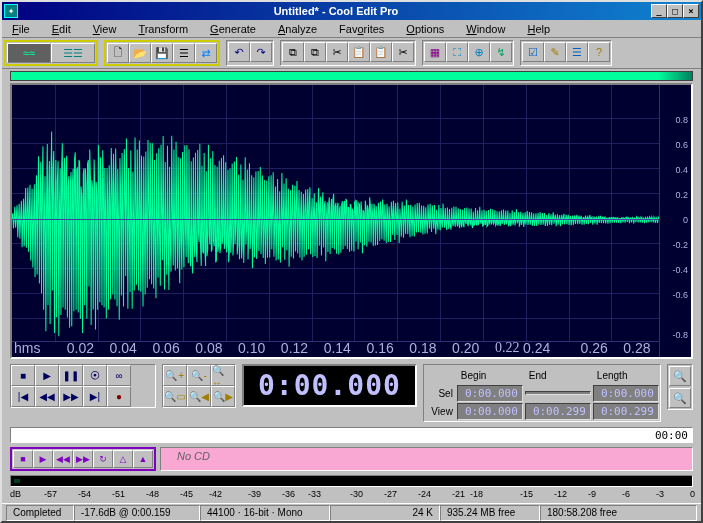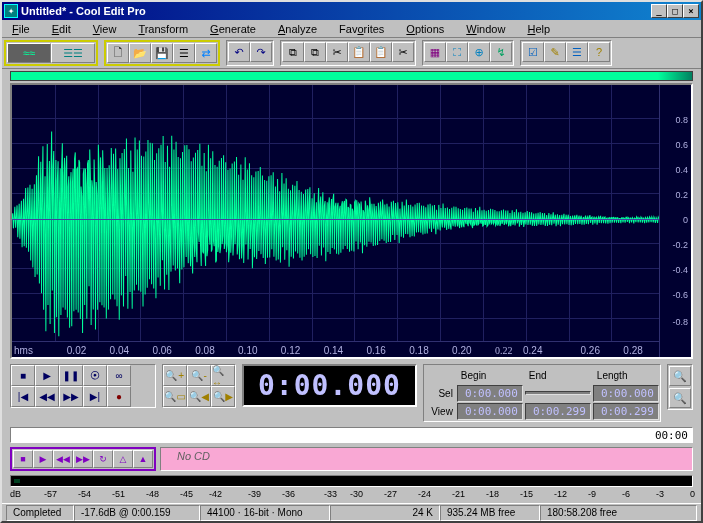--- a/index.html
+++ b/index.html
@@ -1,39 +1,39 @@
 <!DOCTYPE html>
 <html><head>
 <meta charset="utf-8">
 <style>
 * { box-sizing: border-box; margin: 0; padding: 0; }
 body { font-family: "MS Sans Serif", Tahoma, sans-serif; font-size: 11px; background: #c0c0c0; width: 703px; height: 523px; overflow: hidden; }
 .window { border: 2px solid #c0c0c0; border-top-color: #dfdfdf; border-left-color: #dfdfdf; border-right-color: #404040; border-bottom-color: #404040; height: 100%; display: flex; flex-direction: column; }
 .titlebar { background: linear-gradient(to right, #000080, #1084d0); color: white; height: 18px; display: flex; align-items: center; padding: 0 2px; }
 .titlebar-icon { width: 14px; height: 14px; background: #008080; border: 1px solid #00ffff; margin-right: 3px; display: flex; align-items: center; justify-content: center; font-size: 8px; }
-.titlebar-text { flex: 1; font-weight: bold; font-size: 11px; }
+.titlebar-text { flex: 1; font-weight: bold; font-size: 11px; text-align: center; }
 .titlebar-btns { display: flex; gap: 0; }
 .titlebar-btn { width: 16px; height: 14px; background: #c0c0c0; border: 1px solid; border-color: #fff #404040 #404040 #fff; font-family: monospace; font-size: 9px; display: flex; align-items: center; justify-content: center; color: #000; font-weight: bold; cursor: pointer; }
 .menubar { background: #c0c0c0; height: 18px; display: flex; align-items: center; padding: 0 4px; gap: 10px; border-bottom: 1px solid #808080; }
 .menu-item { padding: 1px 6px; cursor: pointer; }
 .menu-item u { text-decoration: underline; }
 .toolbar-area { background: #c0c0c0; padding: 2px; display: flex; gap: 6px; flex-wrap: nowrap; border-bottom: 1px solid #808080; }
 .tool-group { display: flex; border: 1px solid; border-color: #808080 #fff #fff #808080; padding: 1px; }
 .tool-group.yellow { border: 2px solid #cccc00; }
 .tool-btn { width: 22px; height: 20px; background: #c0c0c0; border: 1px solid; border-color: #fff #808080 #808080 #fff; display: flex; align-items: center; justify-content: center; cursor: pointer; font-size: 11px; }
 .tool-btn.wide { width: 44px; }
 .overview-strip { height: 10px; background: linear-gradient(to right, #00ff9c 0%, #00ff9c 95%, #008060 100%); margin: 2px 8px 0 8px; border: 1px solid #404040; }
 .waveform-area { flex: 1; background: #000020; margin: 2px 8px; border: 2px solid; border-color: #808080 #fff #fff #808080; position: relative; display: flex; }
 .waveform-canvas { flex: 1; position: relative; background: #000030; }
 .waveform-grid { position: absolute; inset: 0; }
 .grid-line-h { position: absolute; left: 0; right: 0; height: 1px; background: #202060; }
 .grid-line-v { position: absolute; top: 0; bottom: 16px; width: 1px; background: #202060; }
 .waveform-svg { position: absolute; inset: 0; }
 .waveform-ruler { position: absolute; bottom: 0; left: 0; right: 0; height: 16px; background: #000030; border-top: 1px solid #303070; color: #c0c0ff; font-size: 9px; display: flex; }
-.ruler-label { position: absolute; bottom: 1px; font-size: 10px; color: #b0b0e0; }
+.ruler-label { position: absolute; bottom: 1px; font-size: 14px; color: #b0b0e0; }
 .amp-scale { width: 32px; background: #000030; border-left: 1px solid #303070; position: relative; }
 .amp-label { position: absolute; right: 3px; font-size: 9px; color: #b0b0e0; }
 .transport-area { background: #c0c0c0; padding: 3px 8px; display: flex; gap: 6px; align-items: flex-start; }
 .transport-btns { display: grid; grid-template-columns: repeat(6, 24px); grid-template-rows: 21px 21px; gap: 0; border: 1px solid; border-color: #808080 #fff #fff #808080; }
 .tbtn { background: #c0c0c0; border: 1px solid; border-color: #fff #808080 #808080 #fff; display: flex; align-items: center; justify-content: center; cursor: pointer; font-size: 10px; color: #000060; }
 .zoom-btns { display: grid; grid-template-columns: repeat(3,24px); grid-template-rows: 21px 21px; border: 1px solid; border-color: #808080 #fff #fff #808080; }
 .timecode { background: #000; color: #c0c0ff; font-family: monospace; font-size: 28px; font-weight: bold; padding: 3px 14px; border: 2px solid; border-color: #808080 #fff #fff #808080; letter-spacing: 1px; }
 .sel-view-table { border: 1px solid; border-color: #808080 #fff #fff #808080; padding: 1px; }
 .sv-row { display: flex; align-items: center; height: 18px; gap: 2px; }
 .sv-label { width: 30px; text-align: right; font-size: 10px; color: #000; padding-right: 2px; }
@@ -172,21 +172,21 @@
     </div>
     <div class="amp-scale" id="ampscale">
         <span class="amp-label" style="top: 30px;">0.8</span>
         <span class="amp-label" style="top: 55px; margin-left: 44px;">0.6</span>
         <span class="amp-label" style="top: 80px;">0.4</span>
         <span class="amp-label" style="top: 105px;">0.2</span>
         <span class="amp-label" style="top: 130px;">0</span>
         <span class="amp-label" style="top: 155px;">-0.2</span>
         <span class="amp-label" style="top: 180px;">-0.4</span>
         <span class="amp-label" style="top: 205px;">-0.6</span>
-        <span class="amp-label" style="top: 232px; text-align: center;">-0.8</span>
+        <span class="amp-label" style="top: 245px; text-align: center;">-0.8</span>
       </div>
   </div>
 
   <div class="transport-area">
     <div class="transport-btns">
       <div class="tbtn">■</div>
       <div class="tbtn">▶</div>
       <div class="tbtn">❚❚</div>
       <div class="tbtn">⦿</div>
       <div class="tbtn">∞</div>
@@ -256,26 +256,26 @@
   <div class="db-scale" id="dbscale">
       <span class="db-label" style="left: 0px;">dB</span>
       <span class="db-label" style="left: 34px;">-57</span>
       <span class="db-label" style="left: 68px;">-54</span>
       <span class="db-label" style="left: 102px;">-51</span>
       <span class="db-label" style="left: 136px;">-48</span>
       <span class="db-label" style="left: 170px;">-45</span>
       <span class="db-label" style="left: 199px;">-42</span>
       <span class="db-label" style="left: 238px;">-39</span>
       <span class="db-label" style="left: 272px;">-36</span>
-      <span class="db-label" style="left: 314px;">-33</span>
+      <span class="db-label" style="left: 298px;">-33</span>
       <span class="db-label" style="left: 340px;">-30</span>
       <span class="db-label" style="left: 374px;">-27</span>
       <span class="db-label" style="left: 408px;">-24</span>
       <span class="db-label" style="left: 442px;">-21</span>
-      <span class="db-label" style="left: 476px;">-18</span>
+      <span class="db-label" style="left: 460px;">-18</span>
       <span class="db-label" style="left: 510px;">-15</span>
       <span class="db-label" style="left: 544px;">-12</span>
       <span class="db-label" style="left: 578px;">-9</span>
       <span class="db-label" style="left: 612px;">-6</span>
       <span class="db-label" style="left: 646px;">-3</span>
       <span class="db-label" style="left: 680px;">0</span>
     </div>
 
   <div class="statusbar">
     <div class="status-cell" style="width:68px">Completed</div>

